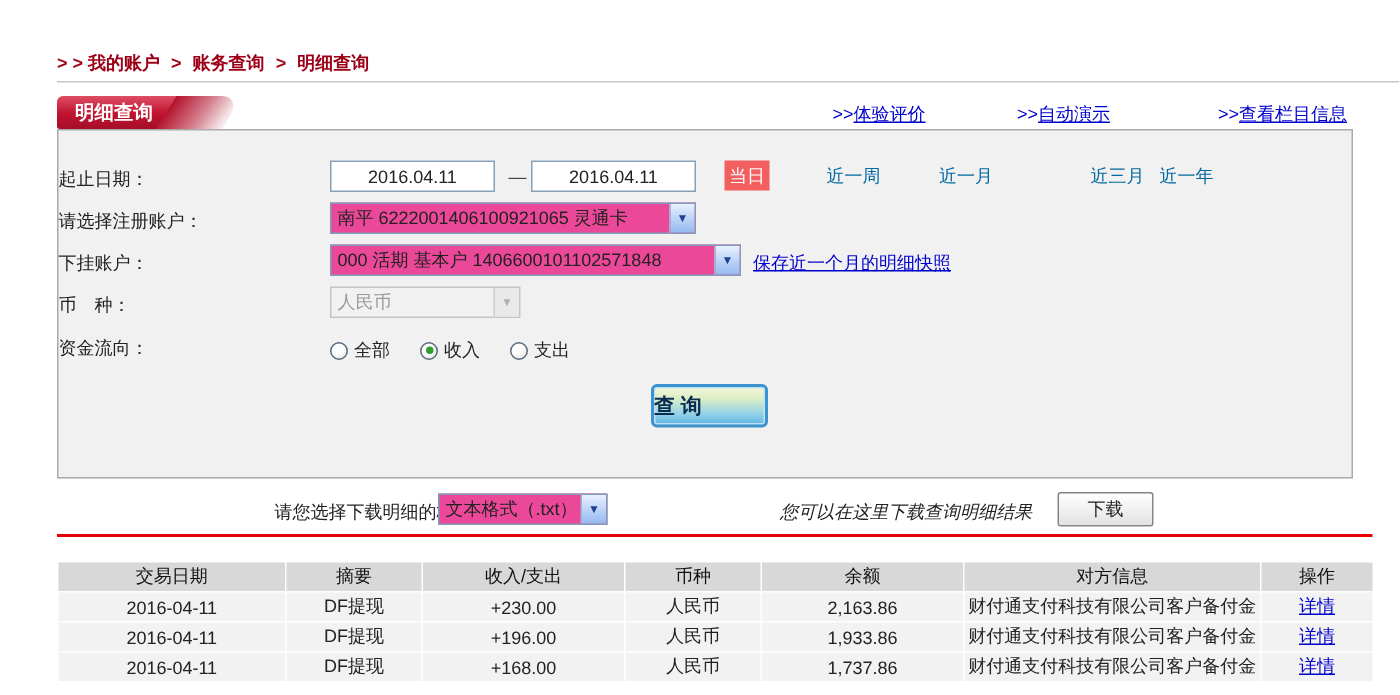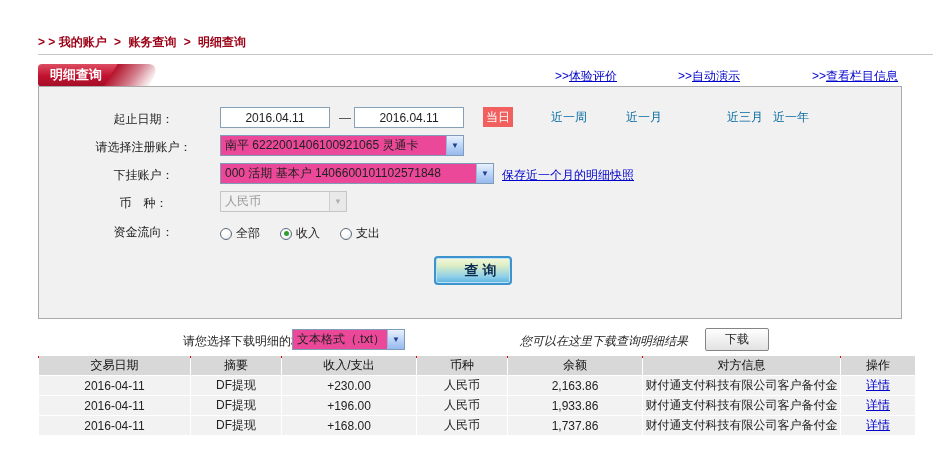--- a/index.html
+++ b/index.html
@@ -22,21 +22,21 @@
          transform:skewX(-32deg); transform-origin:bottom left; border-radius:0 14px 0 0; z-index:-1; }
 
   
   .toplink { position:absolute; top:44px; color:#0000cc; white-space:nowrap; cursor:pointer; }
   .toplink .lbl { text-decoration:underline; }
   .toplink1 { left:555px; } .toplink2 { left:678px; } .toplink3 { left:812px; }
 
   
   .panel { position:absolute; left:38px; top:62px; width:864px; height:233px;
            background:#f1f1f1; border:1px solid #aaa; }
-  .flabel { position:absolute; left:16px; width:177px; text-align:center; color:#222; white-space:nowrap; }
+  .flabel { position:absolute; left:0; width:177px; text-align:left; color:#222; white-space:nowrap; }
 
   .txtinput { position:absolute; height:21px; border:1px solid #86a0b8; background:#fff;
               text-align:center; font-size:12px; color:#222; font-family:inherit; }
   .dash { position:absolute; color:#444; }
 
   .select { position:absolute; height:21px; background:#ec4899; border:1px solid #7f9db9;
             display:flex; align-items:center; cursor:pointer; }
   .select .val { flex:1; padding:0 4px; white-space:nowrap; overflow:hidden; }
   .select .arrow { width:17px; align-self:stretch; border-left:1px solid #9ab5d8;
             background:linear-gradient(180deg,#e9f1fd 0%,#bdd5f7 50%,#96b9ef 100%);
@@ -54,35 +54,35 @@
   .radiorow { position:absolute; left:181px; top:138px; display:flex; align-items:center; }
   .radio-item { display:flex; align-items:center; margin-right:20px; cursor:pointer; }
   .radio { width:12px; height:12px; border-radius:50%; border:1px solid #5a6b7d;
            background:radial-gradient(circle at 35% 30%,#fff 40%,#dcdcdc); margin-right:4px;
            display:flex; align-items:center; justify-content:center; }
   .radio.checked::after { content:""; width:5px; height:5px; border-radius:50%; background:#2f9e2f; }
 
   .btn-query { position:absolute; left:395px; top:169px; width:78px; height:29px;
            background:linear-gradient(180deg,#f5f8da 0%,#ddeec5 30%,#8ecfe9 75%,#5cb4df 100%);
            border:2px solid #3c93cd; border-radius:4px; box-shadow:inset 0 0 0 1px #bfe2f5;
-           color:#0c2d52; font-weight:bold; font-size:14px; text-align:center; line-height:25px;
-           cursor:pointer; font-family:inherit;padding-left:15px; }
+           color:#0c2d52; font-weight:bold; font-size:14px; text-align:left; line-height:25px;
+           cursor:pointer; font-family:inherit; }
 
   
   .dl-label { position:absolute; top:309px; color:#222; white-space:nowrap; }
   .dl-l1 { left:183px; } .dl-l2 { left:520px;font-style:italic; }
   .dl-select { left:292px; top:305px; width:113px; }
   .btn-download { position:absolute; left:705px; top:304px; width:64px; height:23px;
            background:linear-gradient(180deg,#fff 0%,#e2e2e2 100%); border:1px solid #858585;
            border-radius:2px; font-size:12px; color:#222; text-align:center; cursor:pointer; font-family:inherit; }
 
   .redline { position:absolute; left:38px; top:332px; width:877px; height:2px; background:#e60000; }
 
   
-  .rtable { position:absolute; left:38px; top:331px; width:877px; border-collapse:separate;
+  .rtable { position:absolute; left:38px; top:350px; width:877px; border-collapse:separate;
             border-spacing:1px; table-layout:fixed; font-size:12px; }
   .rtable th { background:#d8d8d8; font-weight:normal; color:#111; height:17px; padding:1px 2px; text-align:center; }
   .rtable td { background:#f2f2f2; color:#222; height:17px; padding:1px 2px; text-align:center; white-space:nowrap; overflow:hidden; }
   .amount { color:#d40000; }
   td .bluelink { text-decoration:underline; }
 </style>
 </head>
 <body>
 
 <div class="page">

